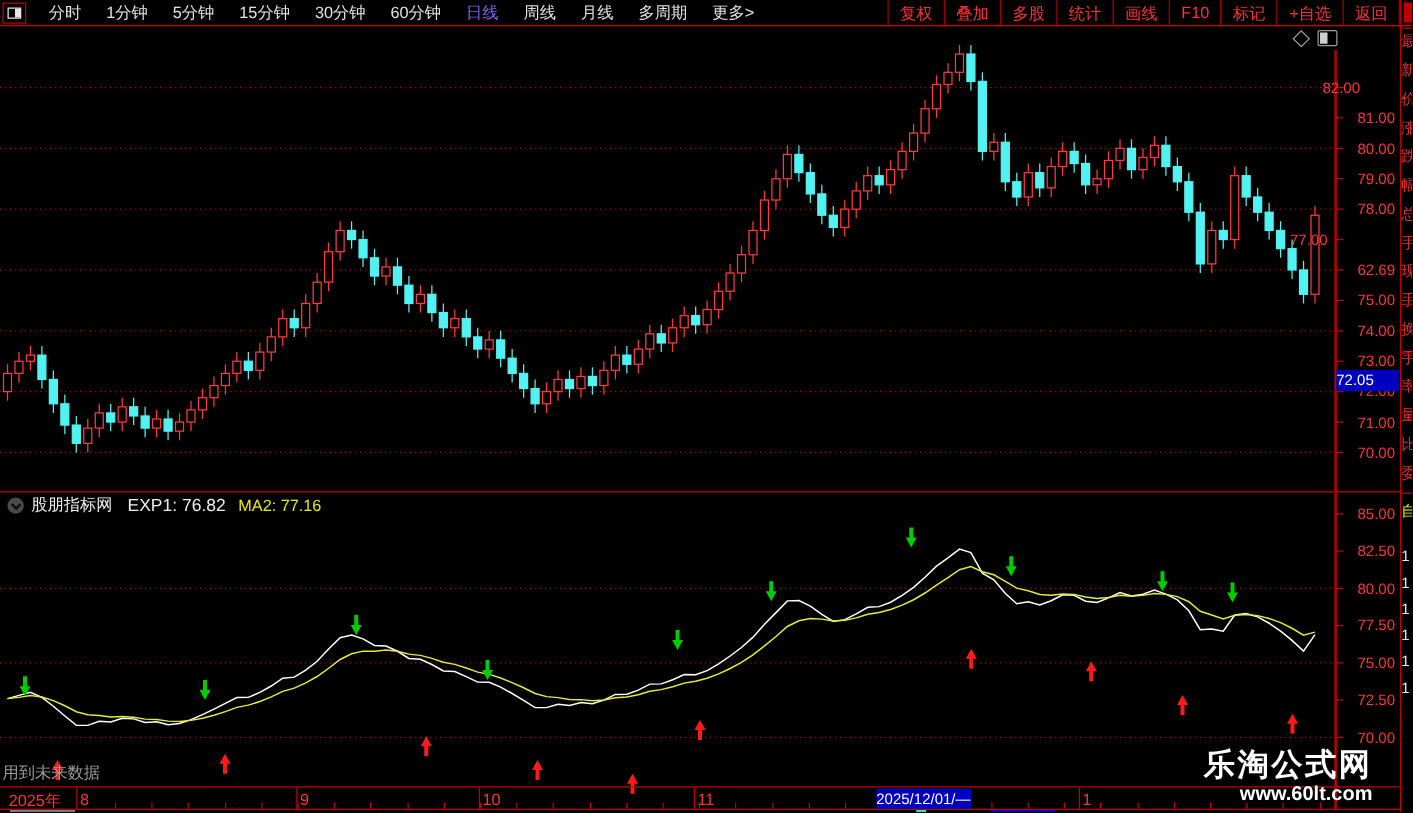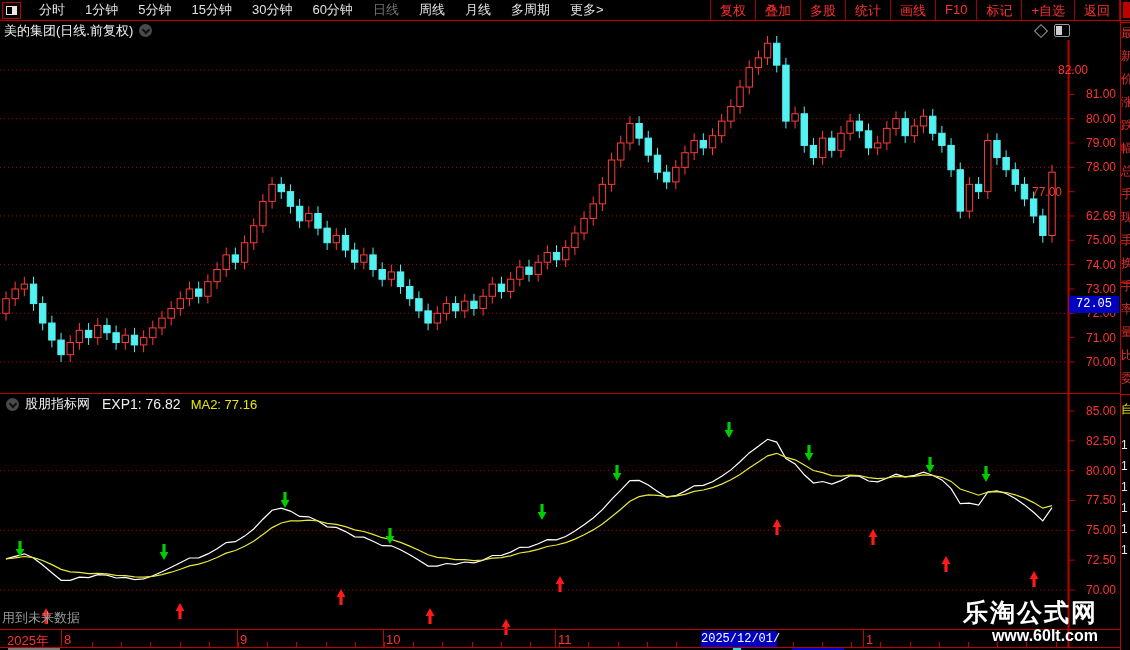--- a/index.html
+++ b/index.html
@@ -9,21 +9,21 @@
 
   
   #toolbar { position:absolute; left:0; top:0; width:1130px; height:21px;
              border-bottom:1px solid #b40000; display:flex; align-items:center; }
   #tb-icon { width:19px; height:17px; margin-left:2px; border:1px solid #c00000;
              display:flex; align-items:center; justify-content:center; flex:0 0 auto; }
   #tb-icon .glyph { width:11px; height:9px; border:1px solid #e8e8e8; position:relative; }
   #tb-icon .glyph::after { content:""; position:absolute; right:0; top:0; width:4px; height:100%; background:#e8e8e8; }
   #tb-left { display:flex; align-items:center; margin-left:8px; }
   #tb-left .tbi { color:#e2e2e2; font-size:13px; padding:0 10px; white-space:nowrap; cursor:default; }
-  #tb-left .tbi.active { color:#737373; }
+  #tb-left .tbi.active { color:#8b5cf6; }
   #tb-spacer { flex:1; }
   #tb-right { display:flex; align-items:stretch; height:21px; margin-right:10px; }
   #tb-right .tbr { color:#ff3030; font-size:13px; padding:2px 9px; border-left:1px solid #a00000; white-space:nowrap; }
   #tb-right .tbr:last-child { border-right:1px solid #a00000; }
 
   
   #titlebar { position:absolute; left:0; top:21px; width:1120px; height:19px; display:flex; align-items:center; }
   #title-text { color:#f0f0f0; font-size:13px; margin-left:4px; white-space:nowrap; }
   .chev-circle { width:13px; height:13px; border-radius:50%; background:#4a4a4a; margin-left:6px;
                  position:relative; flex:0 0 auto; }
@@ -33,21 +33,21 @@
   .diamond { width:10px; height:10px; border:1px solid #9a9a9a; transform:rotate(45deg); }
   .panel-ic { width:16px; height:13px; border:1px solid #9a9a9a; border-radius:2px; position:relative; }
   .panel-ic::after { content:""; position:absolute; left:1px; top:1px; width:6px; height:9px; background:#cfcfcf; }
 
   
   #chart-svg { position:absolute; left:0; top:0; z-index:4; }
 
   
   .axlab { position:absolute; width:42px; text-align:right; color:#ff3434; font-size:12px; line-height:14px; z-index:6; }
   .hl-box { position:absolute; background:#0000c0; color:#ffffff; font-size:12px; line-height:17px;
-            text-align:center; z-index:7;font-family:Liberation Mono, monospace; }
+            text-align:left; z-index:7; }
 
   
   #ind-header { position:absolute; left:0; top:395px; height:18px; display:flex; align-items:center; z-index:8; }
   #ind-name { color:#efefef; font-size:13px; margin-left:6px; }
   #ind-exp1 { color:#efefef; font-size:14px; margin-left:12px; }
   #ind-ma2 { color:#e8e800; font-size:13px; margin-left:10px; }
 
   #status-text { position:absolute; left:2px; top:609px; color:#9a9a9a; font-size:13px; z-index:9; }
 
   
@@ -103,24 +103,20 @@
         <span class="tbr">多股</span>
         <span class="tbr">统计</span>
         <span class="tbr">画线</span>
         <span class="tbr">F10</span>
         <span class="tbr">标记</span>
         <span class="tbr">+自选</span>
         <span class="tbr">返回</span>
       </div>
   </div>
 
-  <div id="titlebar">
-    <span id="title-text">美的集团(日线.前复权)</span>
-    <span class="chev-circle"></span>
-  </div>
   <div id="title-icons">
     <span class="diamond"></span>
     <span class="panel-ic"></span>
   </div>
 
   <svg id="chart-svg" width="1130" height="650">
       <line x1="0" y1="70" x2="1066" y2="70" stroke="#b00000" stroke-width="1" stroke-dasharray="1 3"></line>
       <line x1="0" y1="118.66" x2="1066" y2="118.66" stroke="#b00000" stroke-width="1" stroke-dasharray="1 3"></line>
       <line x1="0" y1="167.32" x2="1066" y2="167.32" stroke="#b00000" stroke-width="1" stroke-dasharray="1 3"></line>
       <line x1="0" y1="215.98" x2="1066" y2="215.98" stroke="#b00000" stroke-width="1" stroke-dasharray="1 3"></line>

